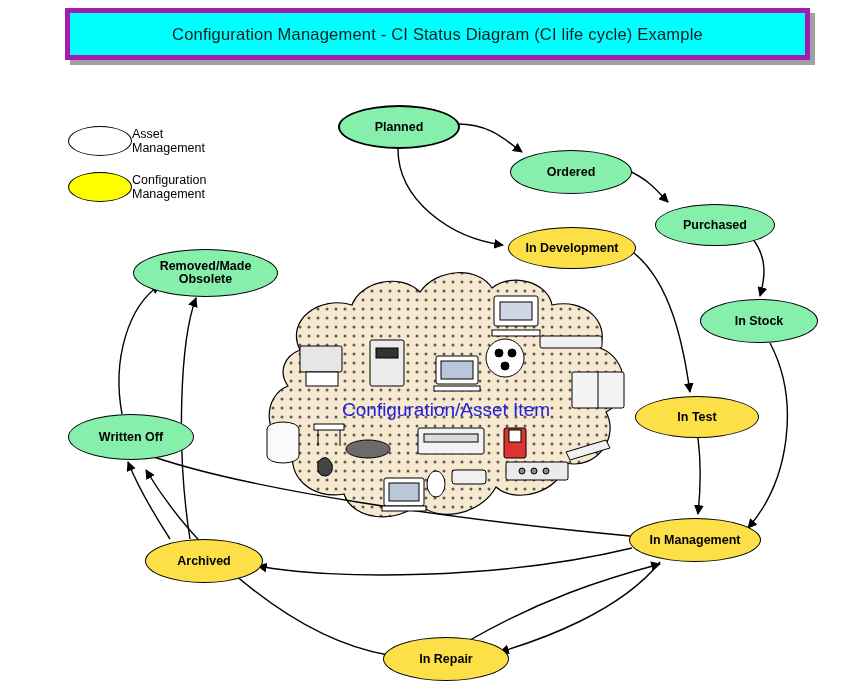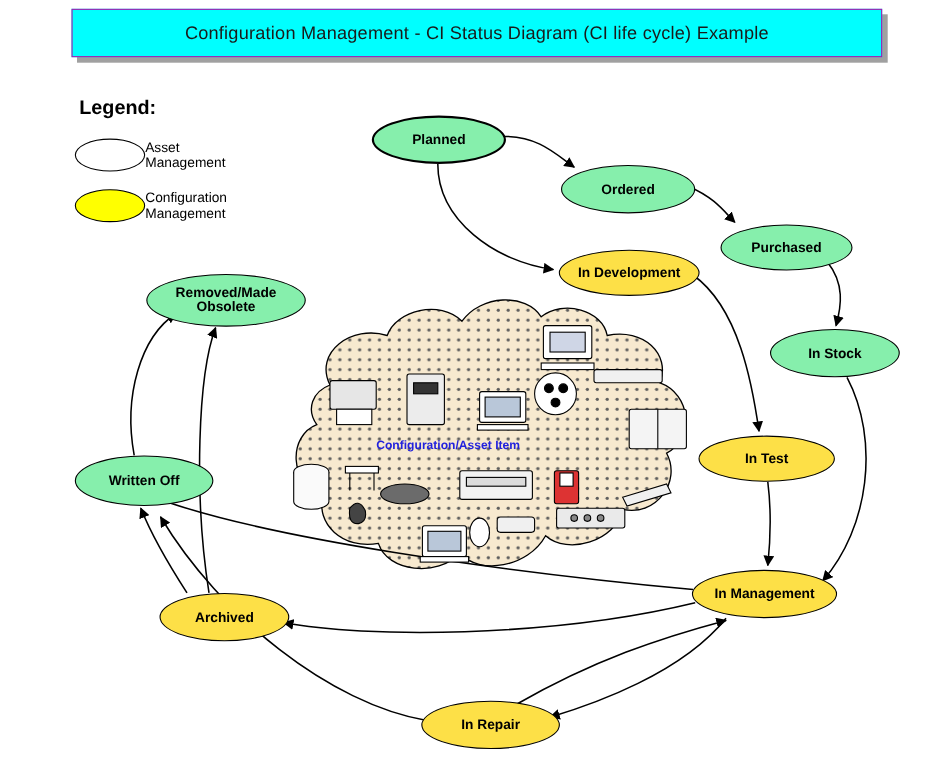--- a/index.html
+++ b/index.html
@@ -18,21 +18,21 @@
     overflow: hidden;
   }
   
   #title-banner {
     position: absolute;
     left: 65px;
     top: 8px;
     width: 735px;
     height: 42px;
     background: #00ffff;
-    border: 1px solid #a21caf;
+    border: 5px solid #a21caf;
     box-shadow: 5px 5px 0 rgba(128,128,128,0.75);
     display: flex;
     align-items: center;
     justify-content: center;
   }
   #title-banner .title-text {
     font-size: 16.5px;
     color: #1a1a1a;
     letter-spacing: 0.2px;
     white-space: nowrap;
@@ -100,38 +100,37 @@
     background: #fde047;
     justify-content: center;
   }
   .node.thick {
     border-width: 2.4px;
   }
   .cloud-label {
     position: absolute;
     left: 342px;
     top: 399px;
-    font-size: 11px;
-    font-weight: bold;
+    font-size: 19px;
+    font-weight: normal;
     color: #2222dd;
     z-index: 4;
     white-space: nowrap;
   }
 </style>
 </head>
 <body>
 
 <div id="canvas">
 
   <div id="title-banner">
     <span class="title-text">Configuration Management - CI Status Diagram (CI life cycle) Example</span>
   </div>
 
   <div id="legend">
-    <div class="legend-title">Legend:</div>
     <div class="legend-row" style="left:0px; top:38px;">
       <div class="legend-ellipse"></div>
       <div class="legend-label">Asset
 Management</div>
     </div>
     <div class="legend-row" style="left:0px; top:84px;">
       <div class="legend-ellipse cm"></div>
       <div class="legend-label">Configuration
 Management</div>
     </div>

